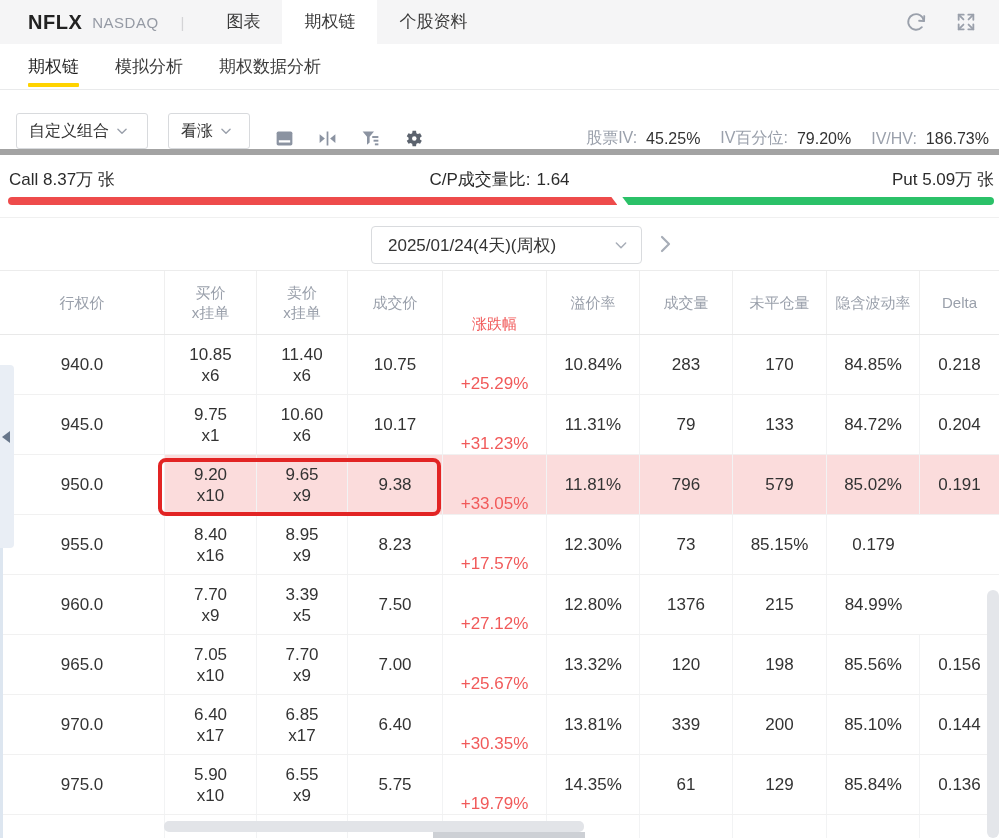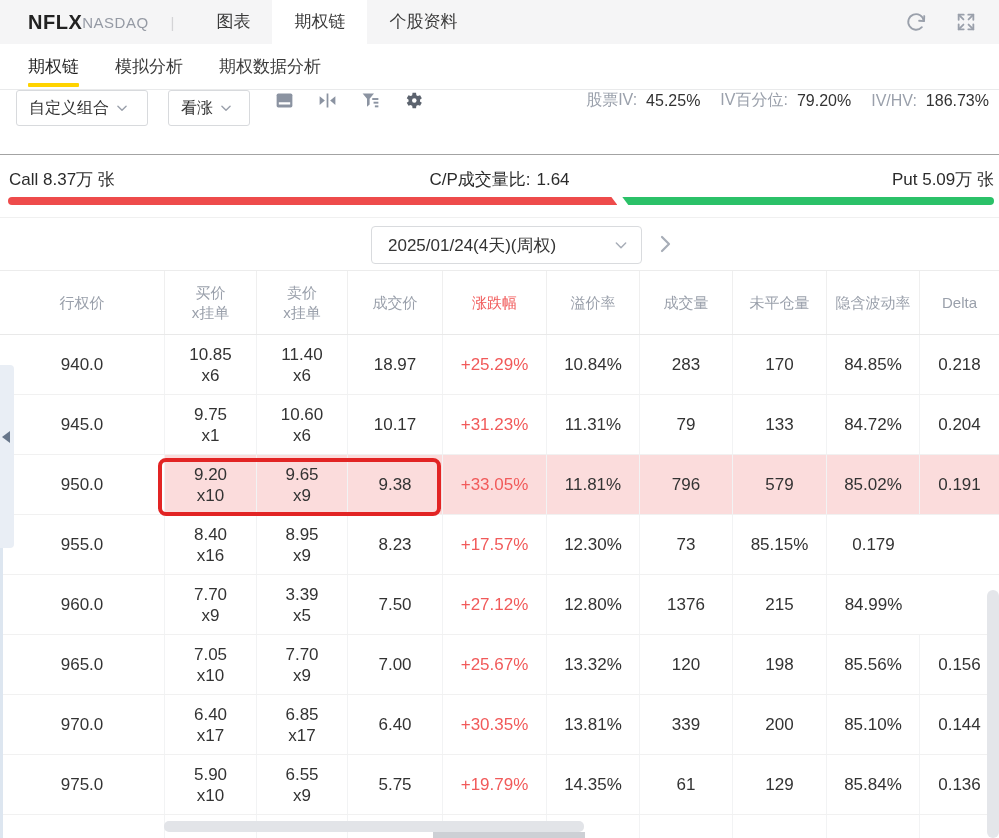--- a/index.html
+++ b/index.html
@@ -3,35 +3,35 @@
 <meta charset="utf-8">
 <style>
   * { margin:0; padding:0; box-sizing:border-box; }
   html,body { background:#fff; }
   body { font-family:"Liberation Sans","DejaVu Sans",sans-serif; color:#333; }
   #app { position:relative; width:999px; height:838px; background:#fff; overflow:hidden; }
 
   
   .topbar { position:absolute; left:0; top:0; width:999px; height:44px; background:#f5f5f6; display:flex; align-items:center; }
   .symbol { margin-left:28px; font-size:20px; font-weight:700; color:#222; letter-spacing:.5px; }
-  .exchange { font-size:15px; color:#959aa4; letter-spacing:.5px; }
+  .exchange { margin-left:10px; font-size:15px; color:#959aa4; letter-spacing:.5px; }
   .tb-divider { margin:0 20px 0 22px; color:#d4d4d6; font-size:15px; }
   .tb-tab { height:44px; line-height:44px; padding:0 22px; font-size:17px; color:#3a3a3a; cursor:pointer; }
   .tb-tab.active { background:#fff; }
   .tb-right { margin-left:auto; margin-right:22px; display:flex; align-items:center; gap:28px; }
   .tb-icon { width:22px; height:22px; display:block; cursor:pointer; }
 
   
   .subnav { position:absolute; left:0; top:44px; width:999px; height:46px; background:#fff; border-bottom:1px solid #e9eaeb; display:flex; align-items:center; gap:36px; padding-left:28px; }
   .subnav-tab { position:relative; height:45px; line-height:45px; font-size:17px; color:#3c3c3c; cursor:pointer; }
   .subnav-tab.active { color:#1f1f1f; }
   .subnav-tab.active::after { content:""; position:absolute; left:0; right:0; bottom:2px; height:4px; background:var(--accent-yellow,#ffd300); border-radius:1px; }
 
   
-  .toolbar { position:absolute; left:0; top:90px; width:999px; height:65px; border-bottom:1px solid #a3a3a3; display:flex; align-items:flex-start; padding:0 10px 0 16px; }
+  .toolbar { position:absolute; left:0; top:90px; width:999px; height:65px; border-bottom:6px solid #a3a3a3; display:flex; align-items:flex-end; padding:0 10px 0 16px; }
   .tool-btn { height:36px; border:1px solid #d8dadd; border-radius:3px; background:#fff; display:flex; align-items:center; font-size:16px; color:#333; padding:0 12px; cursor:pointer; }
   .tool-btn .chev { margin-left:6px; }
   .btn-strategy { min-width:132px; }
   .btn-direction { margin-left:20px; min-width:82px; }
   .tool-icons { display:flex; align-items:center; gap:22px; margin-left:24px; }
   .tool-icon { width:21px; height:21px; display:block; cursor:pointer; }
   .iv-stats { margin-left:auto; display:flex; align-items:center; gap:20px; font-size:16px; }
   .iv-stat { display:flex; align-items:center; gap:9px; }
   .iv-label { color:#9aa0ab; }
   .iv-value { color:#333; }
@@ -55,21 +55,21 @@
 
   
   .table-wrap { position:absolute; left:0; top:270px; width:999px; height:568px; overflow:hidden; }
   .thead, .trow { display:grid; grid-template-columns:165px 92px 91px 95px 104px 93px 93px 94px 93px 79px; }
   .thead { height:65px; border-top:1px solid #ececec; border-bottom:1px solid #e9e9e9; }
   .hcell { display:flex; flex-direction:column; align-items:center; justify-content:center; font-size:15px; line-height:20px; color:#9aa0ab; border-right:1px solid #efefef; }
   .hcell:last-child { border-right:none; }
   .trow { height:60px; border-bottom:1px solid #f1f1f1; cursor:pointer; }
   .cell { display:flex; flex-direction:column; align-items:center; justify-content:center; font-size:17px; line-height:21px; color:#333; border-right:1px solid #f2f3f4; background:#fff; }
   .cell:last-child { border-right:none; }
-  .c-change { color:var(--change-red,#f15a5a); }
+  .c-change { color:var(--change-red,#f15a5a);justify-content:flex-end; }
   .trow.hl .cell { background:var(--highlight-pink,#fbdcdc); }
   .trow.hl .c-strike { background:#fff;text-align:center; }
   .trow.partial { height:23px; border-bottom:none; }
   .hl-box { position:absolute; left:158px; top:188px; width:283px; height:58px; border:4px solid var(--highlight-box-red,#e22424); border-radius:8px; pointer-events:none; }
 
   
   .v-scroll { position:absolute; right:0; top:590px; width:12px; height:248px; background:#e4e6ea; border-radius:6px; cursor:pointer; }
   .h-scroll { position:absolute; left:164px; top:821px; width:420px; height:11px; background:#e2e4e8; border-radius:5px; cursor:pointer; }
   .h-scroll-stub { position:absolute; left:433px; top:832px; width:152px; height:6px; background:#cdd0d5; cursor:pointer; }
   .side-handle { position:absolute; left:0; top:365px; width:14px; height:183px; background:#e9eef5; border-radius:0 4px 4px 0; cursor:pointer; }
@@ -230,21 +230,21 @@
           </div>
           <div class="cell c-bid">
             <div>10.85</div>
             <div>x6</div>
           </div>
           <div class="cell c-ask">
             <div>11.40</div>
             <div>x6</div>
           </div>
           <div class="cell c-last">
-            <div>18.97</div>
+            <div>10.75</div>
           </div>
           <div class="cell c-change">
             <div>+25.29%</div>
           </div>
           <div class="cell c-premium">
             <div>10.84%</div>
           </div>
           <div class="cell c-volume">
             <div>283</div>
           </div>

